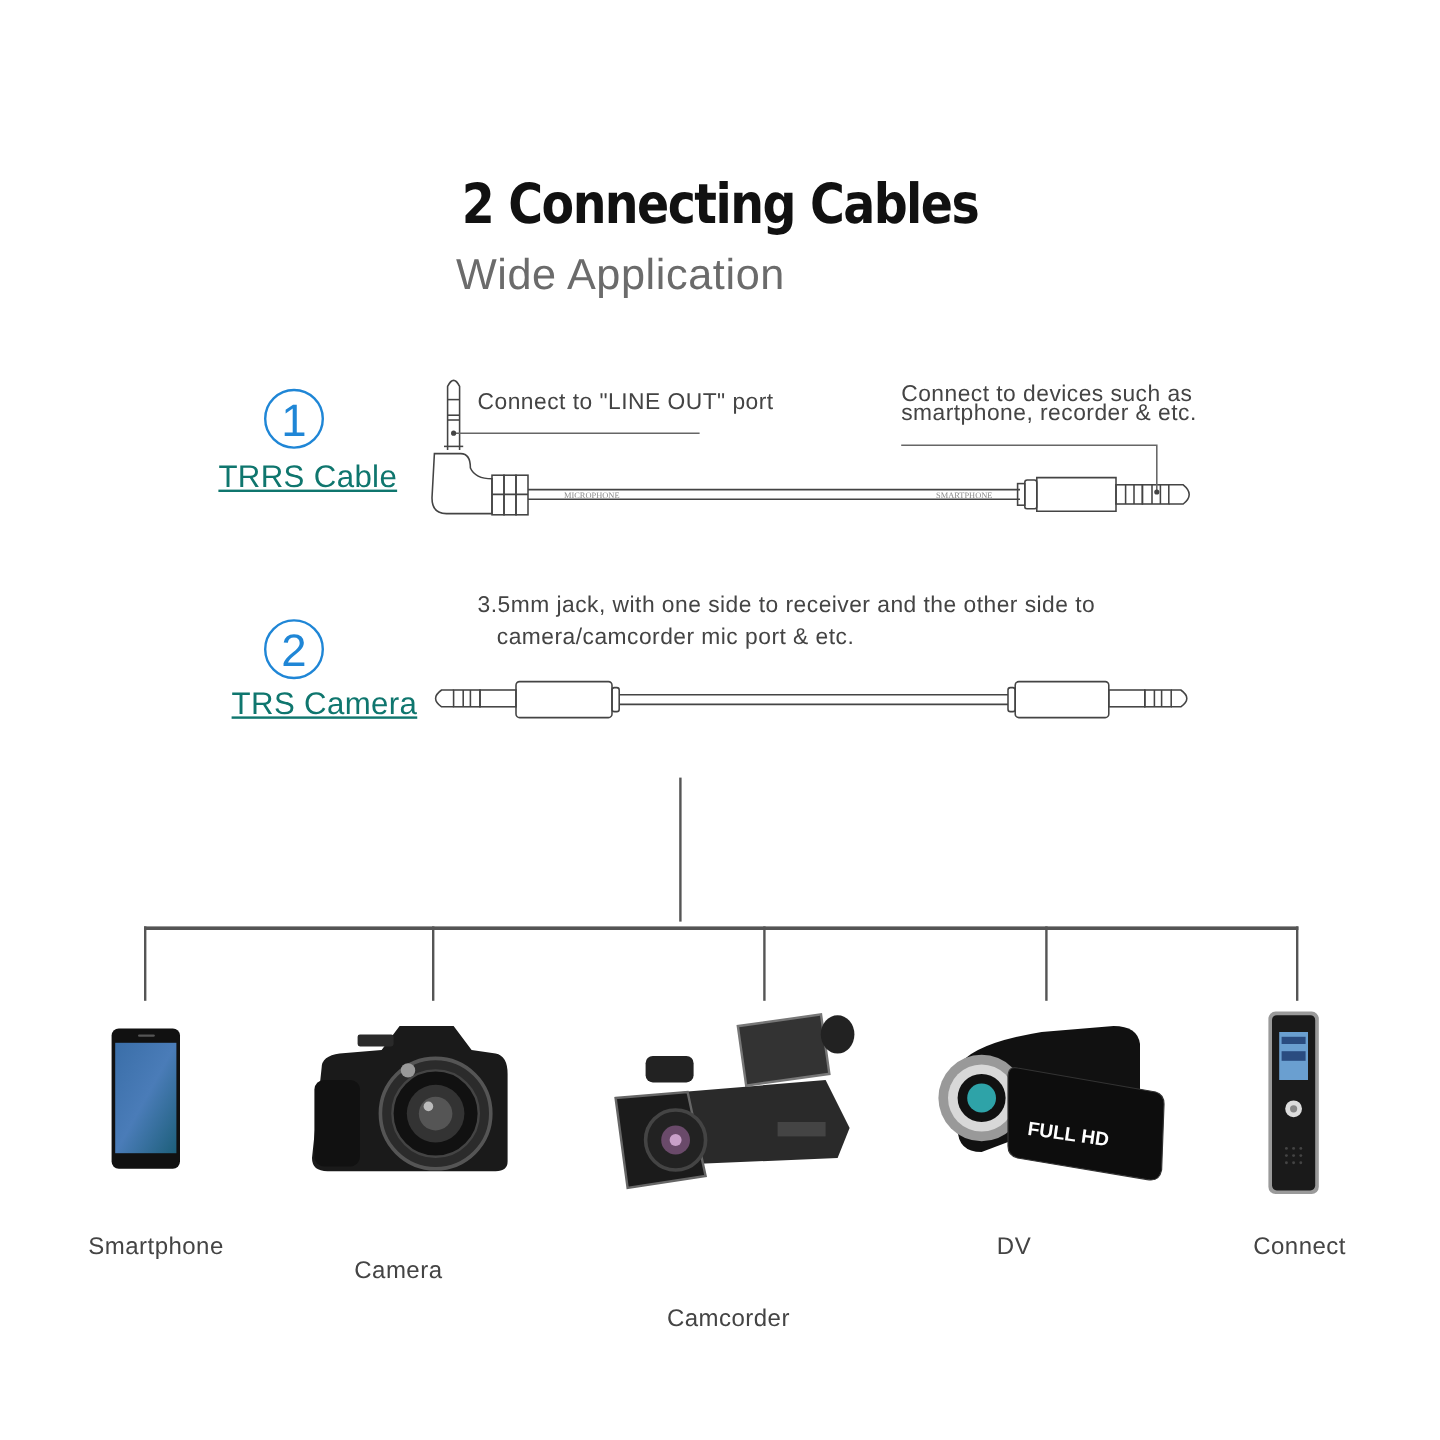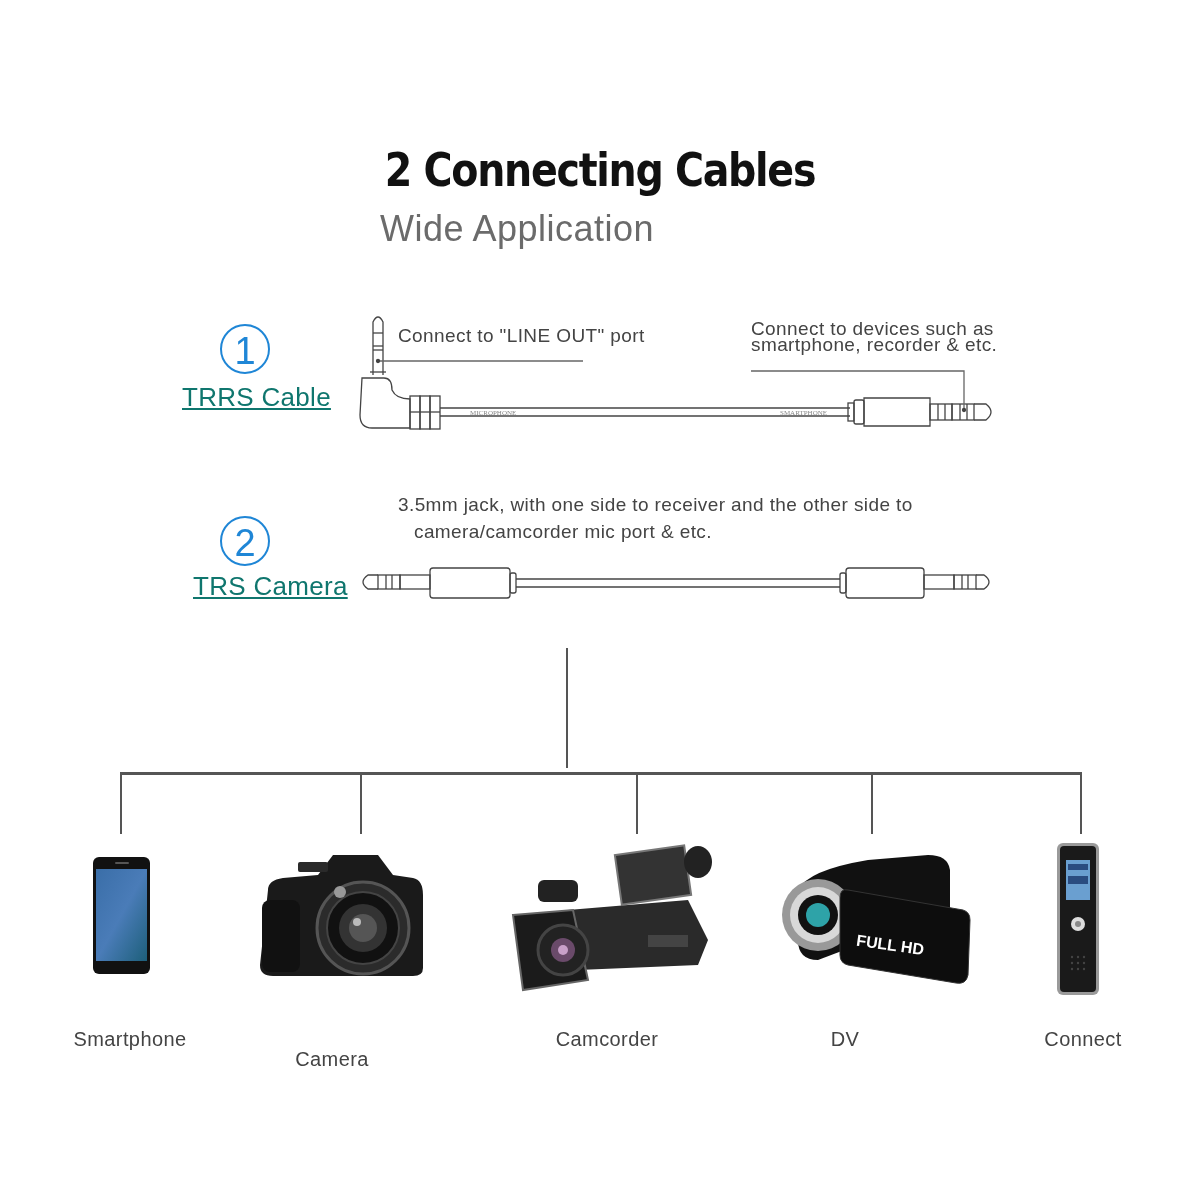--- a/index.html
+++ b/index.html
@@ -169,15 +169,15 @@
       <circle cx="22" cy="121" r="1.2"></circle>
       <circle cx="28" cy="121" r="1.2"></circle>
     <circle cx="16" cy="127" r="1.2"></circle>
       <circle cx="22" cy="127" r="1.2"></circle>
       <circle cx="28" cy="127" r="1.2"></circle>
   </g>
 </svg>
 
 <div class="abs device-label" style="left:30px; top:1028px;">Smartphone</div>
 <div class="abs device-label" style="left:232px; top:1028px;margin-top:20px;">Camera</div>
-<div class="abs device-label" style="left:507px; top:1028px;">Camcorder</div>
+<div class="abs device-label" style="left:507px; top:1088px;">Camcorder</div>
 <div class="abs device-label" style="left:745px; top:1028px;">DV</div>
 <div class="abs device-label" style="left:983px; top:1028px;">Connect</div>
 
 </body></html>

